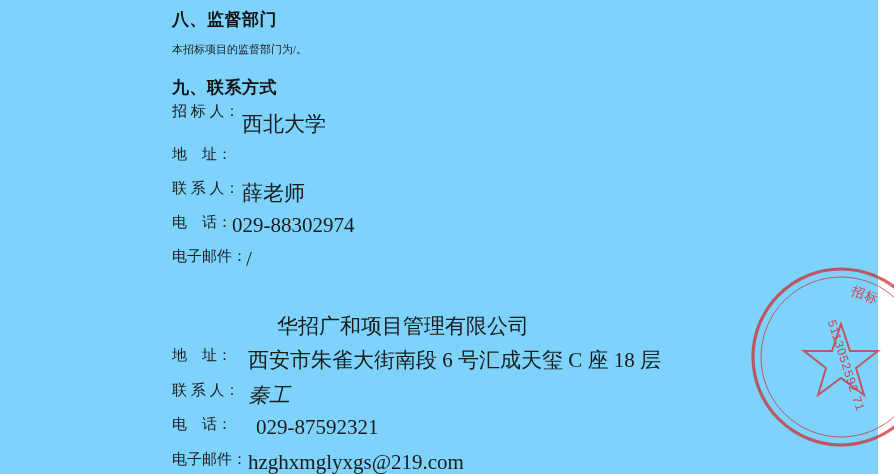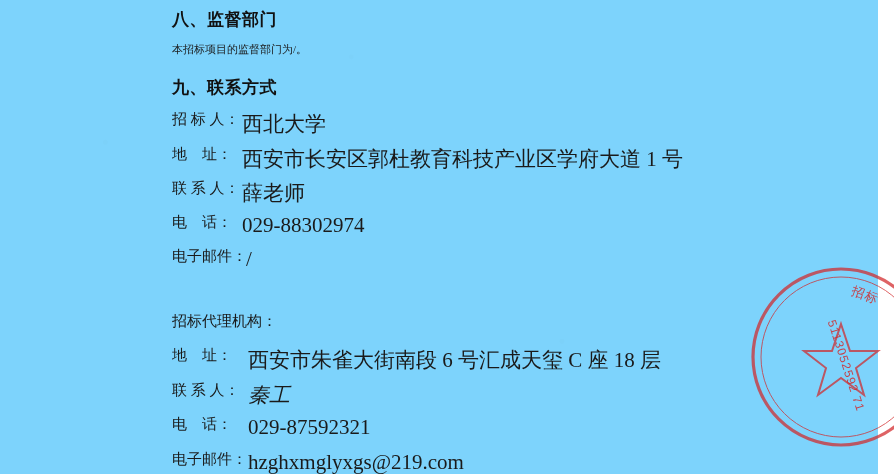--- a/index.html
+++ b/index.html
@@ -104,45 +104,44 @@
 <div class="page">
 
   <div class="paper-noise"></div>
 
   <div class="section-heading" style="left:172px; top:8px;">八、监督部门</div>
 
   <div class="body-line" style="left:172px; top:42px;">本招标项目的监督部门为/。</div>
 
   <div class="section-heading" style="left:172px; top:76px;">九、联系方式</div>
 
-  <div class="kv-label" style="left:172px; top:110px;">招 标 人：</div>
+  <div class="kv-label" style="left:172px; top:102px;">招 标 人：</div>
   <div class="kv-value" style="left:242px; top:110px;">西北大学</div>
 
   <div class="kv-label" style="left:172px; top:145px;">地    址：</div>
-  <div class="kv-value" style="left:242px; top:145px;">西安市长安区郭杜教育科技产业区学府大道 1 号</div>
 
   <div class="kv-label" style="left:172px; top:179px;">联 系 人：</div>
   <div class="kv-value" style="left:242px; top:179px;">薛老师</div>
 
   <div class="kv-label" style="left:172px; top:213px;">电    话：</div>
-  <div class="kv-value" style="left:242px; top:213px;">029-88302974</div>
+  <div class="kv-value" style="left:232px; top:213px;">029-88302974</div>
 
   <div class="kv-label" style="left:172px; top:247px;">电子邮件：</div>
   <div class="kv-value" style="left:246px; top:247px;">/</div>
 
-  <div class="kv-label" style="left:172px; top:312px;">招标代理机构：</div>
+  <div class="kv-value" style="left:277px; top:312px;">华招广和项目管理有限公司</div>
 
   <div class="kv-label" style="left:172px; top:346px;">地    址：</div>
   <div class="kv-value" style="left:248px; top:346px;">西安市朱雀大街南段 6 号汇成天玺 C 座 18 层</div>
 
   <div class="kv-label" style="left:172px; top:381px;">联 系 人：</div>
   <div class="kv-value" style="left:248px; top:381px;font-style:italic;">秦工</div>
 
   <div class="kv-label" style="left:172px; top:415px;">电    话：</div>
-  <div class="kv-value" style="left:248px; top:415px;text-align:right;">029-87592321</div>
+  <div class="kv-value" style="left:256px; top:415px;text-align:right;">029-87592321</div>
 
   <div class="kv-label" style="left:172px; top:450px;">电子邮件：</div>
   <div class="kv-value" style="left:248px; top:450px;">hzghxmglyxgs@219.com</div>
 
   <div class="seal">
     <svg viewBox="0 0 190 190" xmlns="http://www.w3.org/2000/svg">
       <circle cx="95" cy="95" r="88" fill="none" stroke="#d2282a" stroke-width="3.2"></circle>
       <circle cx="95" cy="95" r="80" fill="none" stroke="#d2282a" stroke-width="1"></circle>
       <path d="M95 62 L104 89 L132 89 L110 106 L118 133 L95 116 L72 133 L80 106 L58 89 L86 89 Z" fill="none" stroke="#d2282a" stroke-width="2"></path>
     </svg>

